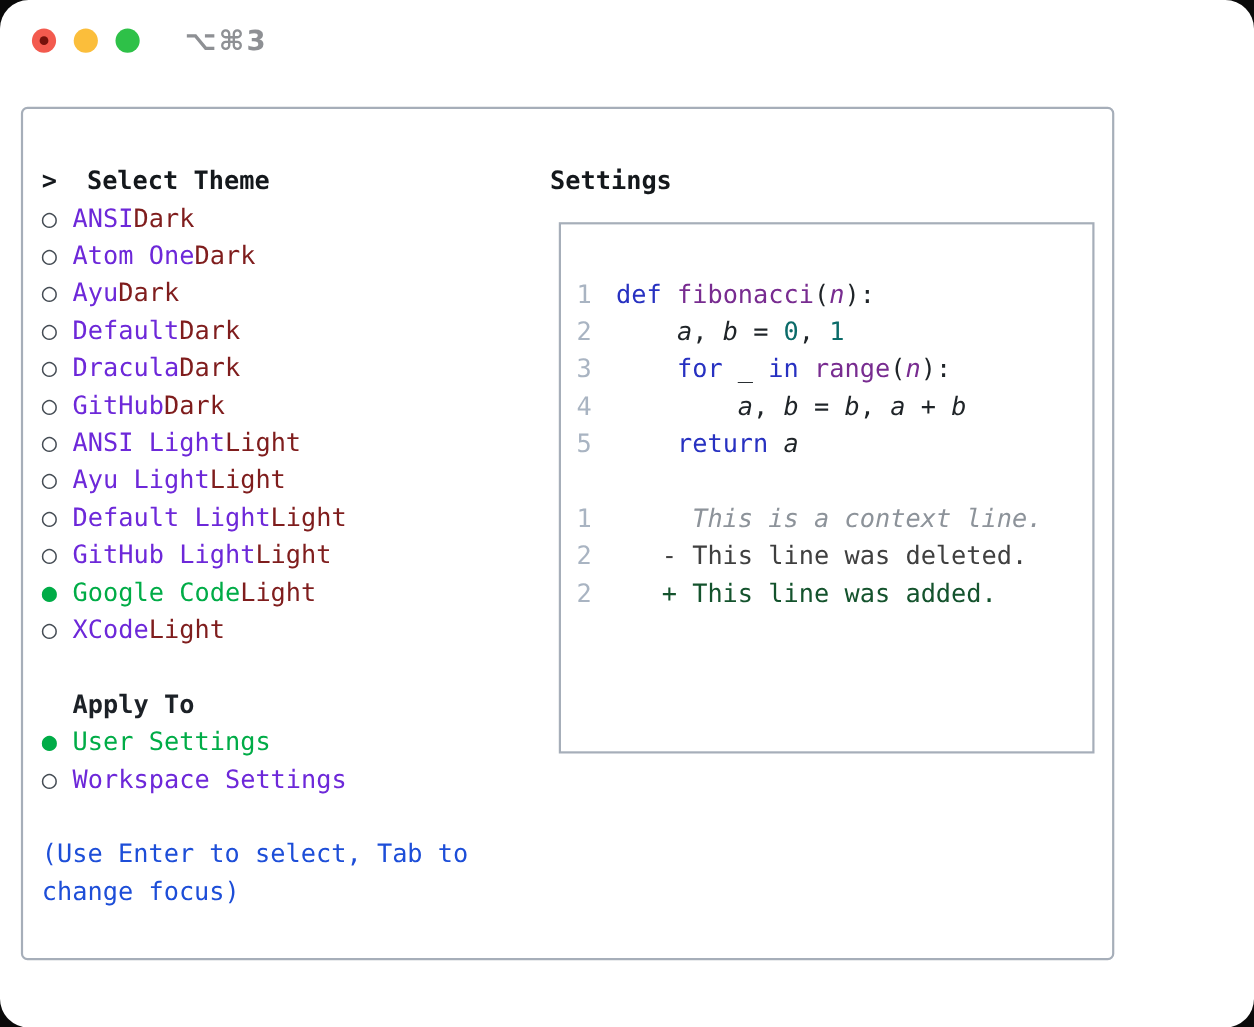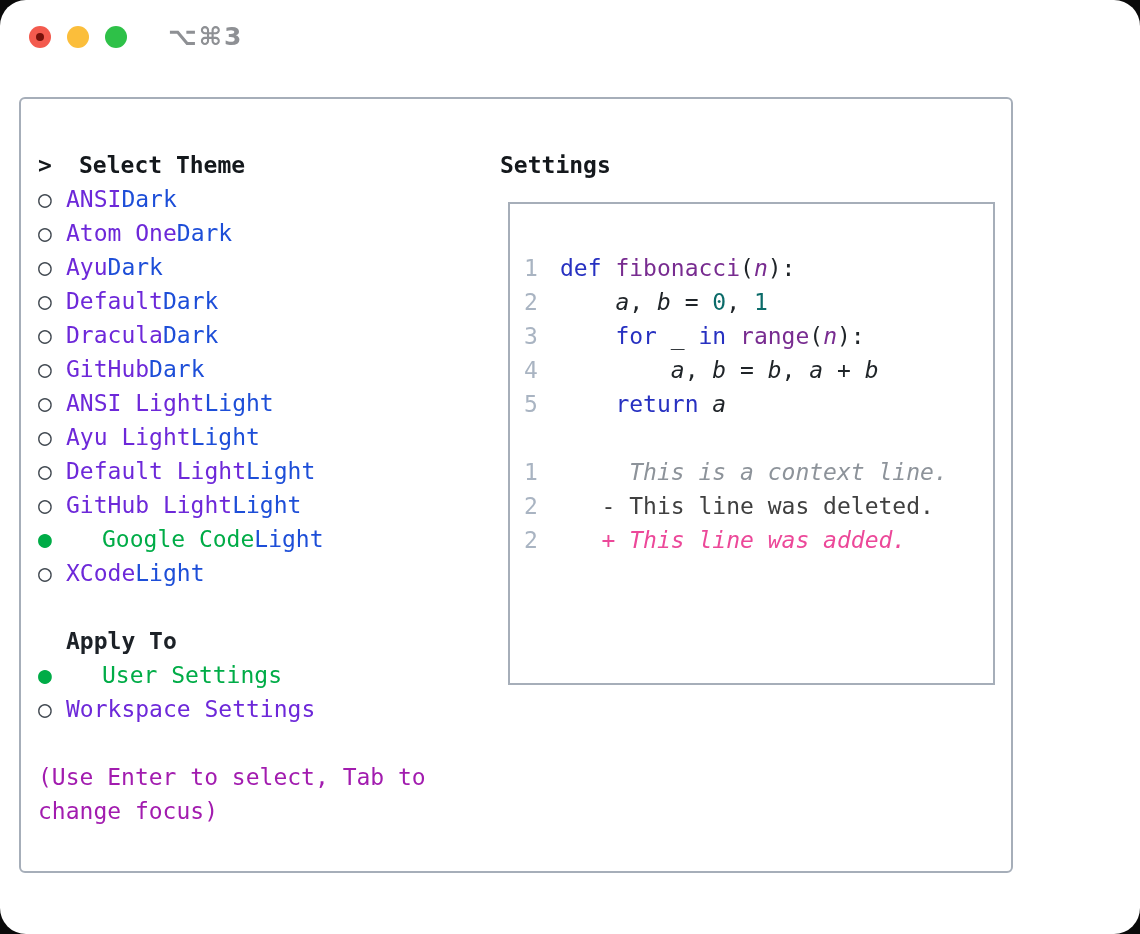--- a/index.html
+++ b/index.html
@@ -50,23 +50,23 @@
     color:#24292e;white-space:pre;
   }
   .row{height:34px;display:flex;align-items:center;}
   .marker{display:inline-block;width:28px;flex:0 0 28px;}
   .marker.ring{color:#464d55;}
   .marker.fill{color:#00ac47;}
   .marker.caret{color:#14181c;font-weight:bold;}
   .hdr{font-weight:bold;color:#14181c;margin-left:13px;}
   .subhdr{color:#1c2127;font-weight:bold;}
   .iname{color:#6d28d9;}
-  .iname.sel{color:#00ac47;margin-left:36px;}
-  .variant{color:#1d4ed8;}
-  .hintline{color:#a21caf;}
+  .iname.sel{color:#00ac47;}
+  .variant{color:#7f1d1d;}
+  .hintline{color:#1d4ed8;}
   
   .preview-title{
     position:absolute;left:500px;top:148px;
     font-size:23px;line-height:34px;font-weight:bold;color:#14181c;
   }
   .preview-box{
     position:absolute;left:508px;top:202px;
     width:487px;height:483px;
     border:2px solid #a6aeb9;
     box-sizing:border-box;
@@ -78,21 +78,21 @@
   .num{display:inline-block;width:36px;color:#a9b4c2;}
   .tk-kw{color:#2731c1;}
   .tk-fn{color:#782c90;}
   .tk-pm{color:#782c90;font-style:italic;}
   .tk-lt{color:#0b6b69;}
   .tk-pl{color:#1f2428;}
   .tk-vr{color:#1f2428;font-style:italic;}
   .tk-ct{color:#8d939a;font-style:italic;}
   .tk-cti{color:#8d939a;font-style:italic;}
   .tk-dl{color:#404040;}
-  .tk-ad{color:#ec4899;font-style:italic;}
+  .tk-ad{color:#14532d;}
 </style>
 </head>
 <body>
 
 <div class="window">
 
   <div class="traffic">
     <button class="tl red">
         <span class="dot"></span>
       </button>

